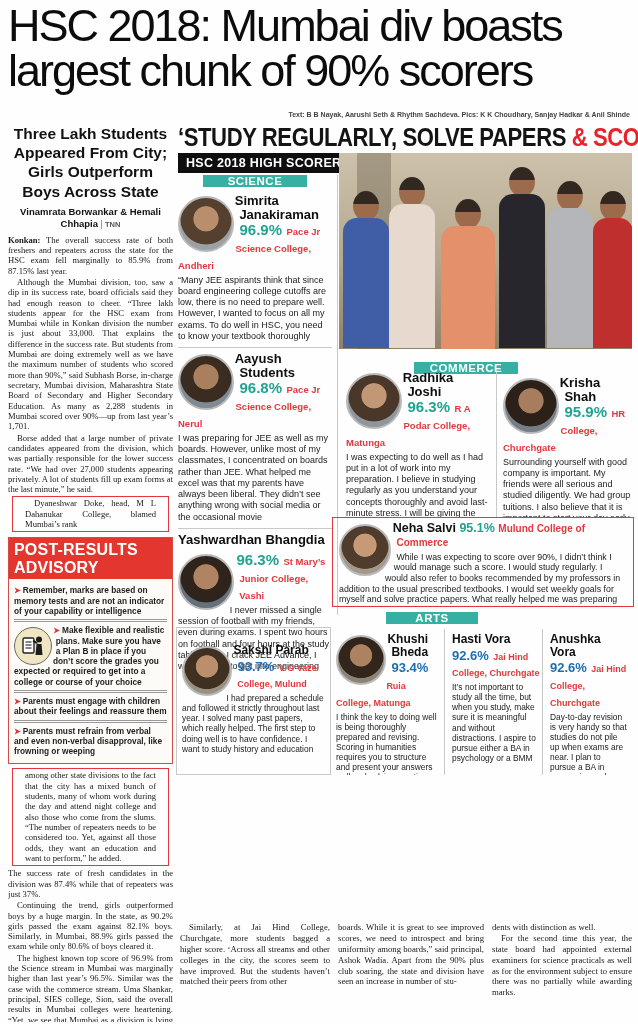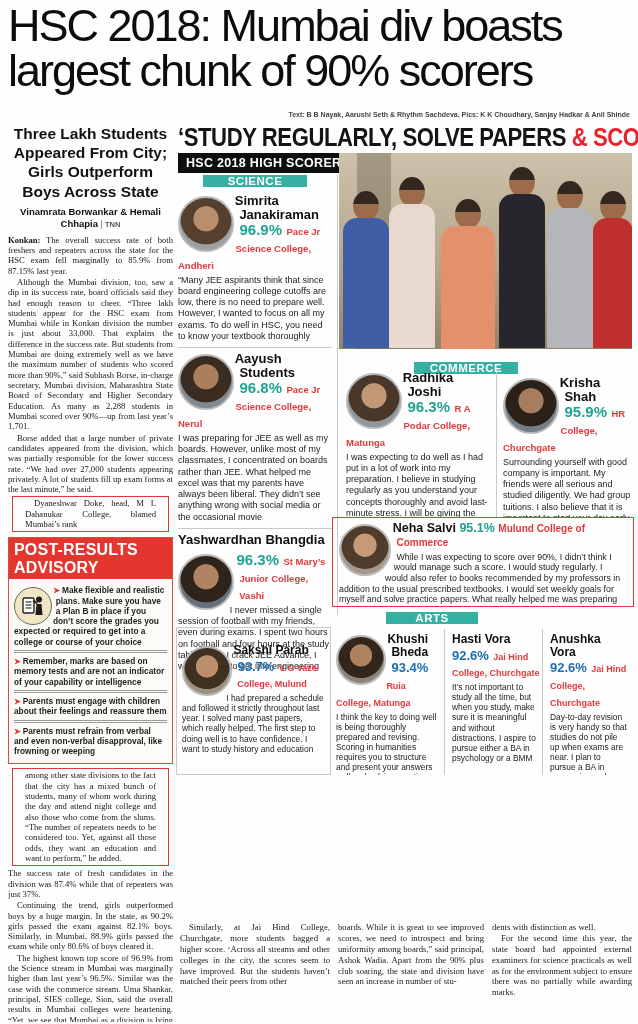--- a/index.html
+++ b/index.html
@@ -177,38 +177,38 @@
       <p><span class="dateline">Konkan:</span> <span>The overall success rate of both freshers and repeaters across the state for the HSC exam fell marginally to 85.9% from 87.15% last year.</span></p>
       <p class="ind">Although the Mumbai division, too, saw a dip in its success rate, board officials said they had enough reason to cheer. “Three lakh students appear for the HSC exam from Mumbai while in Konkan division the number is just about 33,000. That explains the difference in the success rate. But students from Mumbai are doing extremely well as we have the maximum number of students who scored more than 90%,” said Subhash Borse, in-charge secretary, Mumbai division, Maharashtra State Board of Secondary and Higher Secondary Education. As many as 2,288 students in Mumbai scored over 90%—up from last year’s 1,701.</p>
       <p class="ind">Borse added that a large number of private candidates appeared from the division, which was partially responsible for the lower success rate. “We had over 27,000 students appearing privately. A lot of students fill up exam forms at the last minute,” he said.</p>
       <div class="redbox">
         <p>Dyaneshwar Doke, head, M L Dahanukar College, blamed Mumbai’s rank</p>
       </div>
 
       <div class="advisory">
         <div class="adv-title">POST-RESULTS ADVISORY</div>
         <div class="adv-body">
+          <div class="adv-item">
+            <span class="adv-bullet">➤</span><span>Remember, marks are based on memory tests and are not an indicator of your capability or intelligence</span>
+          </div>
           <div class="adv-item">
             <span class="adv-icon">
               <svg width="26" height="26" viewBox="0 0 26 26">
                 <rect x="3" y="5" width="11" height="15" rx="1.5" fill="#fff" stroke="#222" stroke-width="1.4"></rect>
                 <line x1="5.5" y1="9" x2="11.5" y2="9" stroke="#222" stroke-width="1.1"></line>
                 <line x1="5.5" y1="12" x2="11.5" y2="12" stroke="#222" stroke-width="1.1"></line>
                 <line x1="5.5" y1="15" x2="11.5" y2="15" stroke="#222" stroke-width="1.1"></line>
                 <circle cx="19" cy="6.5" r="3" fill="#1c1c1c"></circle>
                 <path d="M15.5 22 L16.5 11 L21.5 11 L22.5 22 Z" fill="#1c1c1c"></path>
                 <path d="M16.5 11 L12.5 8.5 L13.8 6.8 L18 10 Z" fill="#1c1c1c"></path>
               </svg>
             </span>
             <span class="adv-bullet">➤</span><span>Make flexible and realistic plans. Make sure you have a Plan B in place if you don’t score the grades you expected or required to get into a college or course of your choice</span>
           </div>
           <div class="adv-item">
-            <span class="adv-bullet">➤</span><span>Remember, marks are based on memory tests and are not an indicator of your capability or intelligence</span>
-          </div>
-          <div class="adv-item">
             <span class="adv-bullet">➤</span><span>Parents must engage with children about their feelings and reassure them</span>
           </div>
           <div class="adv-item">
             <span class="adv-bullet">➤</span><span>Parents must refrain from verbal and even non-verbal disapproval, like frowning or weeping</span>
           </div>
         </div>
       </div>
 
       <div class="redbox noind">
         <p>among other state divisions to the fact that the city has a mixed bunch of students, many of whom work during the day and attend night college and also those who come from the slums. “The number of repeaters needs to be considered too. Yet, against all those odds, they want an education and want to perform,” he added.</p>

